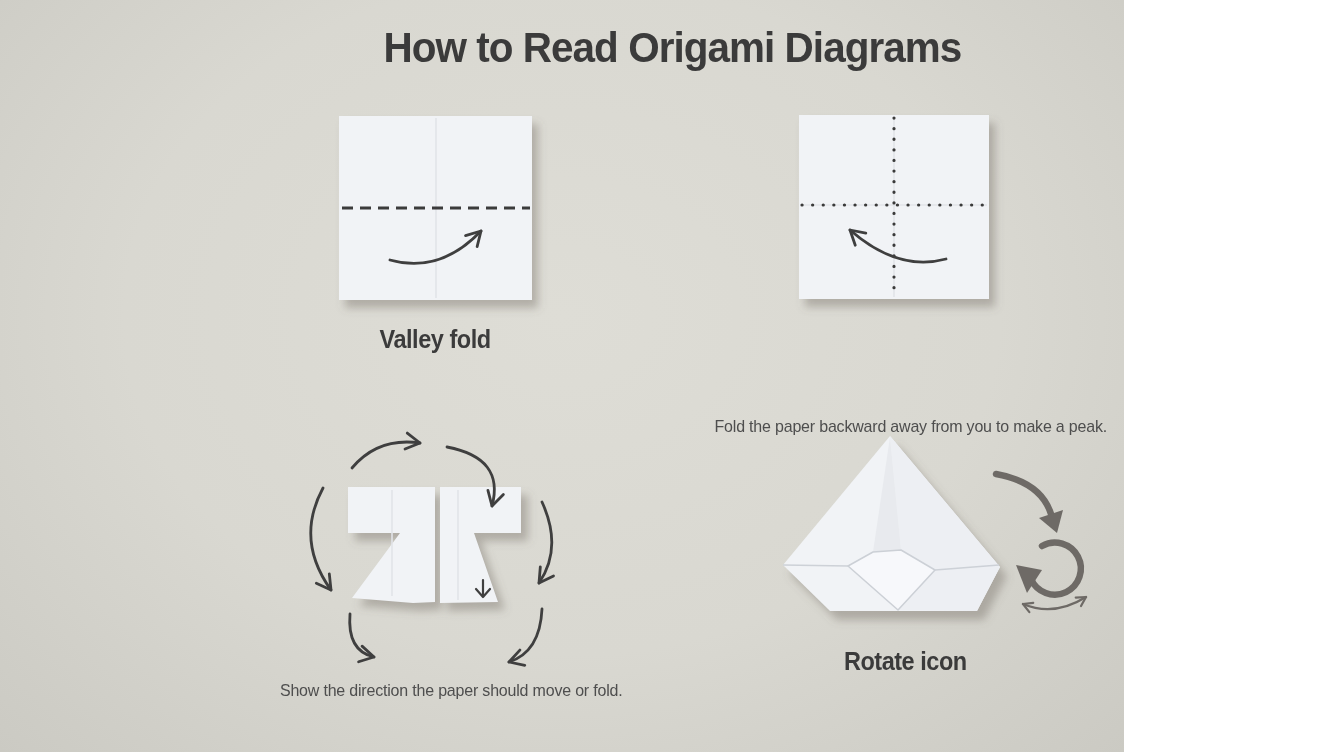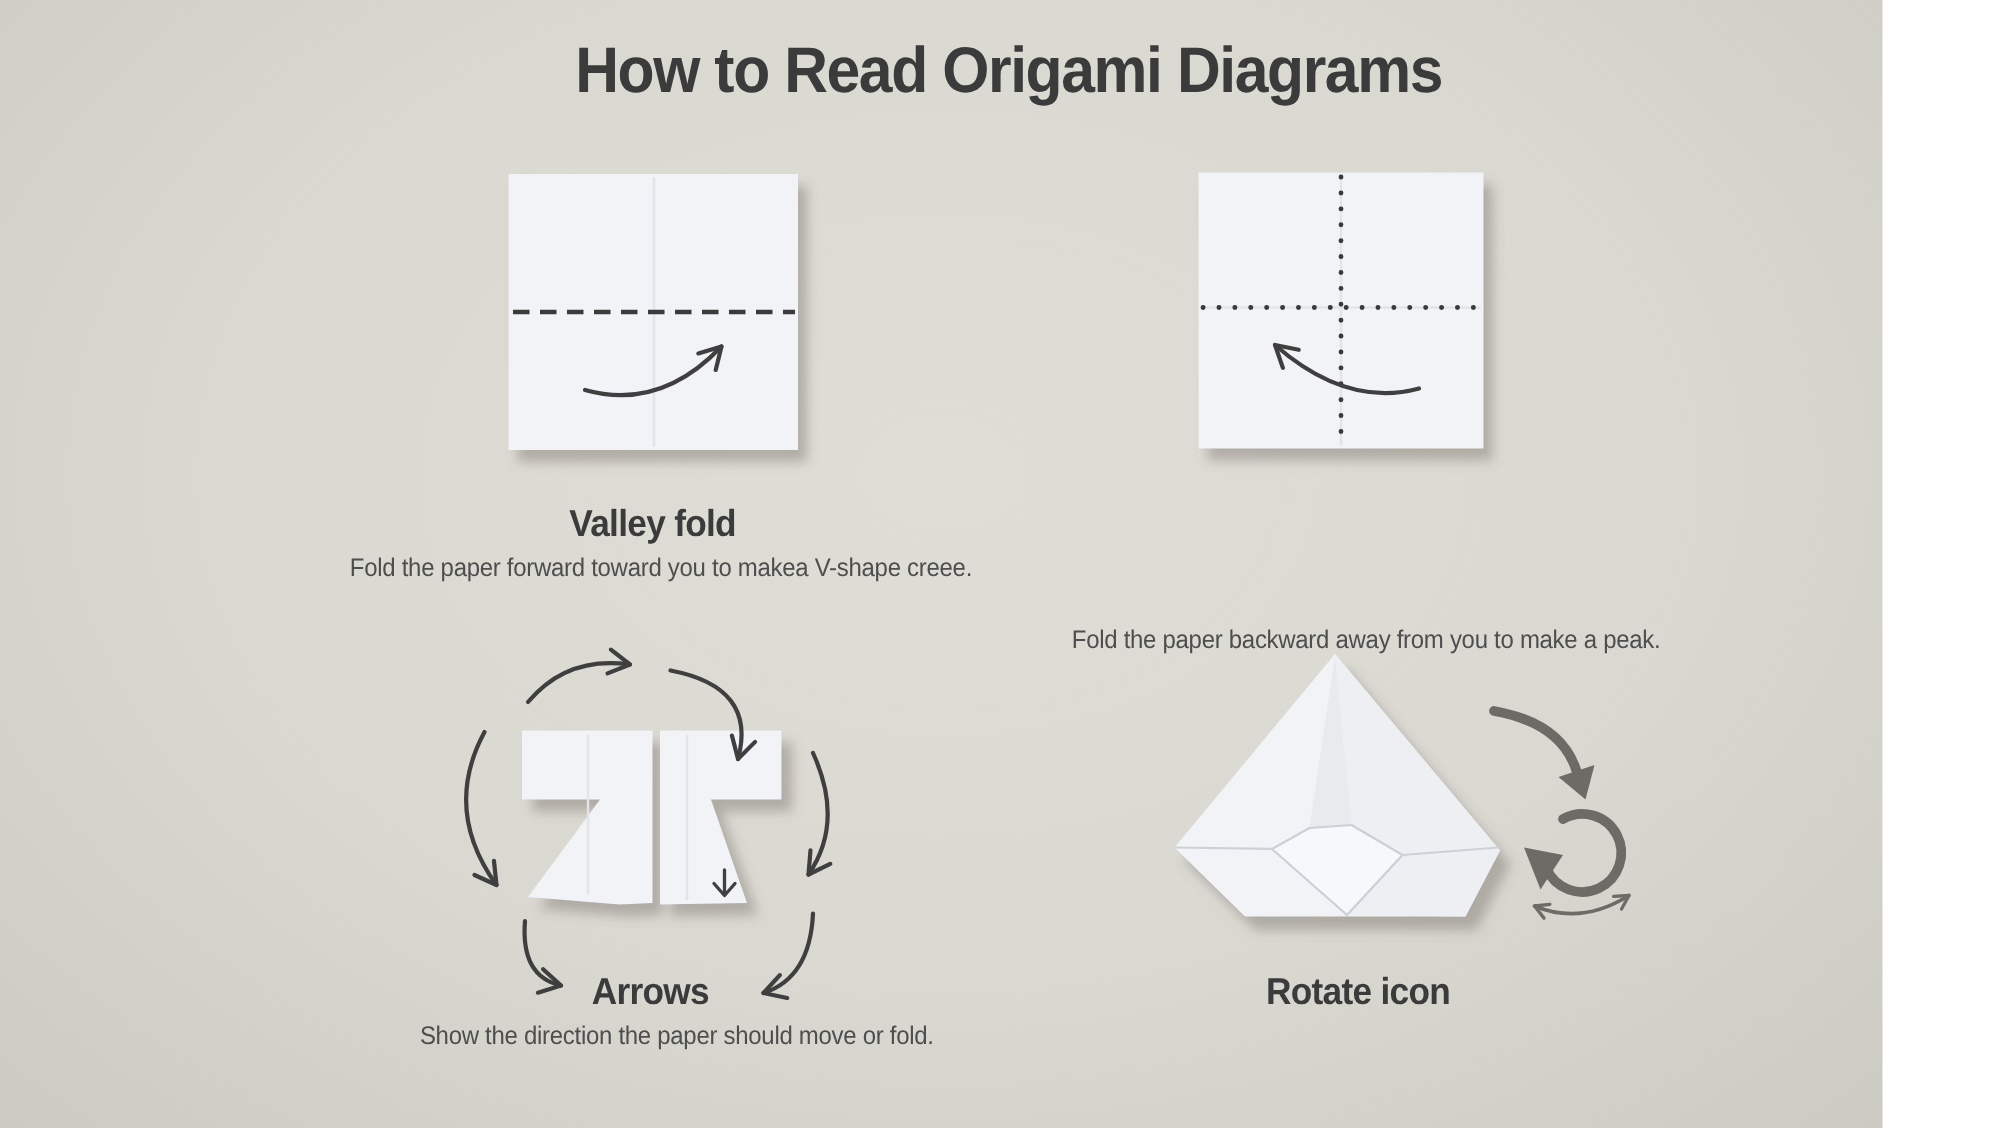--- a/index.html
+++ b/index.html
@@ -5,21 +5,21 @@
   :root{
     --background:#d9d8d1;
     --paper:#f1f3f6;
     --ink:#3b3b3b;
     --text-secondary:#4e4e4e;
     --arrow:#3f3f3f;
     --rotate-icon:#6e6a66;
   }
   html,body{margin:0;padding:0;}
   .stage{
-    position:relative;width:1255px;height:752px;overflow:hidden;
+    position:relative;width:1124px;height:752px;overflow:hidden;
     background:radial-gradient(ellipse at 50% 42%, #deddd6 0%, var(--background) 55%, #cbcac3 100%);
     font-family:"Liberation Sans", sans-serif;
   }
   .artwork{position:absolute;inset:0;}
   .txt{position:absolute;text-align:center;color:var(--ink);line-height:1.05;}
   .cond{display:inline-block;transform:scaleX(0.94);transform-origin:center;white-space:nowrap;}
   .title{top:25px;left:0;width:1344px;font-size:43px;font-weight:700;letter-spacing:-1px;}
   .heading{font-size:25px;font-weight:700;letter-spacing:-0.5px;}
   .desc{font-size:17px;font-weight:400;color:var(--text-secondary);letter-spacing:-0.2px;}
   
@@ -110,34 +110,28 @@
         <polygon class="rotfill" points="1016,565 1042,570 1027,593"></polygon>
         <path class="rot-thin" d="M1023,604 Q1054,617 1086,597" marker-start="url(#vsm)" marker-end="url(#vsm)"></path>
       </g>
     </g>
   </svg>
 
   <div class="txt title">
     <span class="cond">How to Read Origami Diagrams</span>
   </div>
 
-  <div class="txt heading" style="top:336px;left:285px;width:300px;text-decoration:underline;">
+  <div class="txt heading" style="top:326px;left:285px;width:300px;text-decoration:underline;">
     <span class="cond">Valley fold</span>
-  </div>
-  <div class="txt desc" style="top:370px;left:213px;width:456px;">
-    <span class="cond">Fold the paper forward toward you to makea V-shape creee.</span>
   </div>
 
   <div class="txt desc" style="top:370px;left:683px;width:456px;margin-top:48px;">
     <span class="cond">Fold the paper backward away from you to make a peak.</span>
   </div>
 
-  <div class="txt heading" style="top:648px;left:284px;width:300px;">
-    <span class="cond">Arrows</span>
-  </div>
   <div class="txt desc" style="top:682px;left:223px;width:456px;">
     <span class="cond">Show the direction the paper should move or fold.</span>
   </div>
 
   <div class="txt heading" style="top:648px;left:755px;width:300px;text-align:center;">
     <span class="cond">Rotate icon</span>
   </div>
 
 </div>
 

